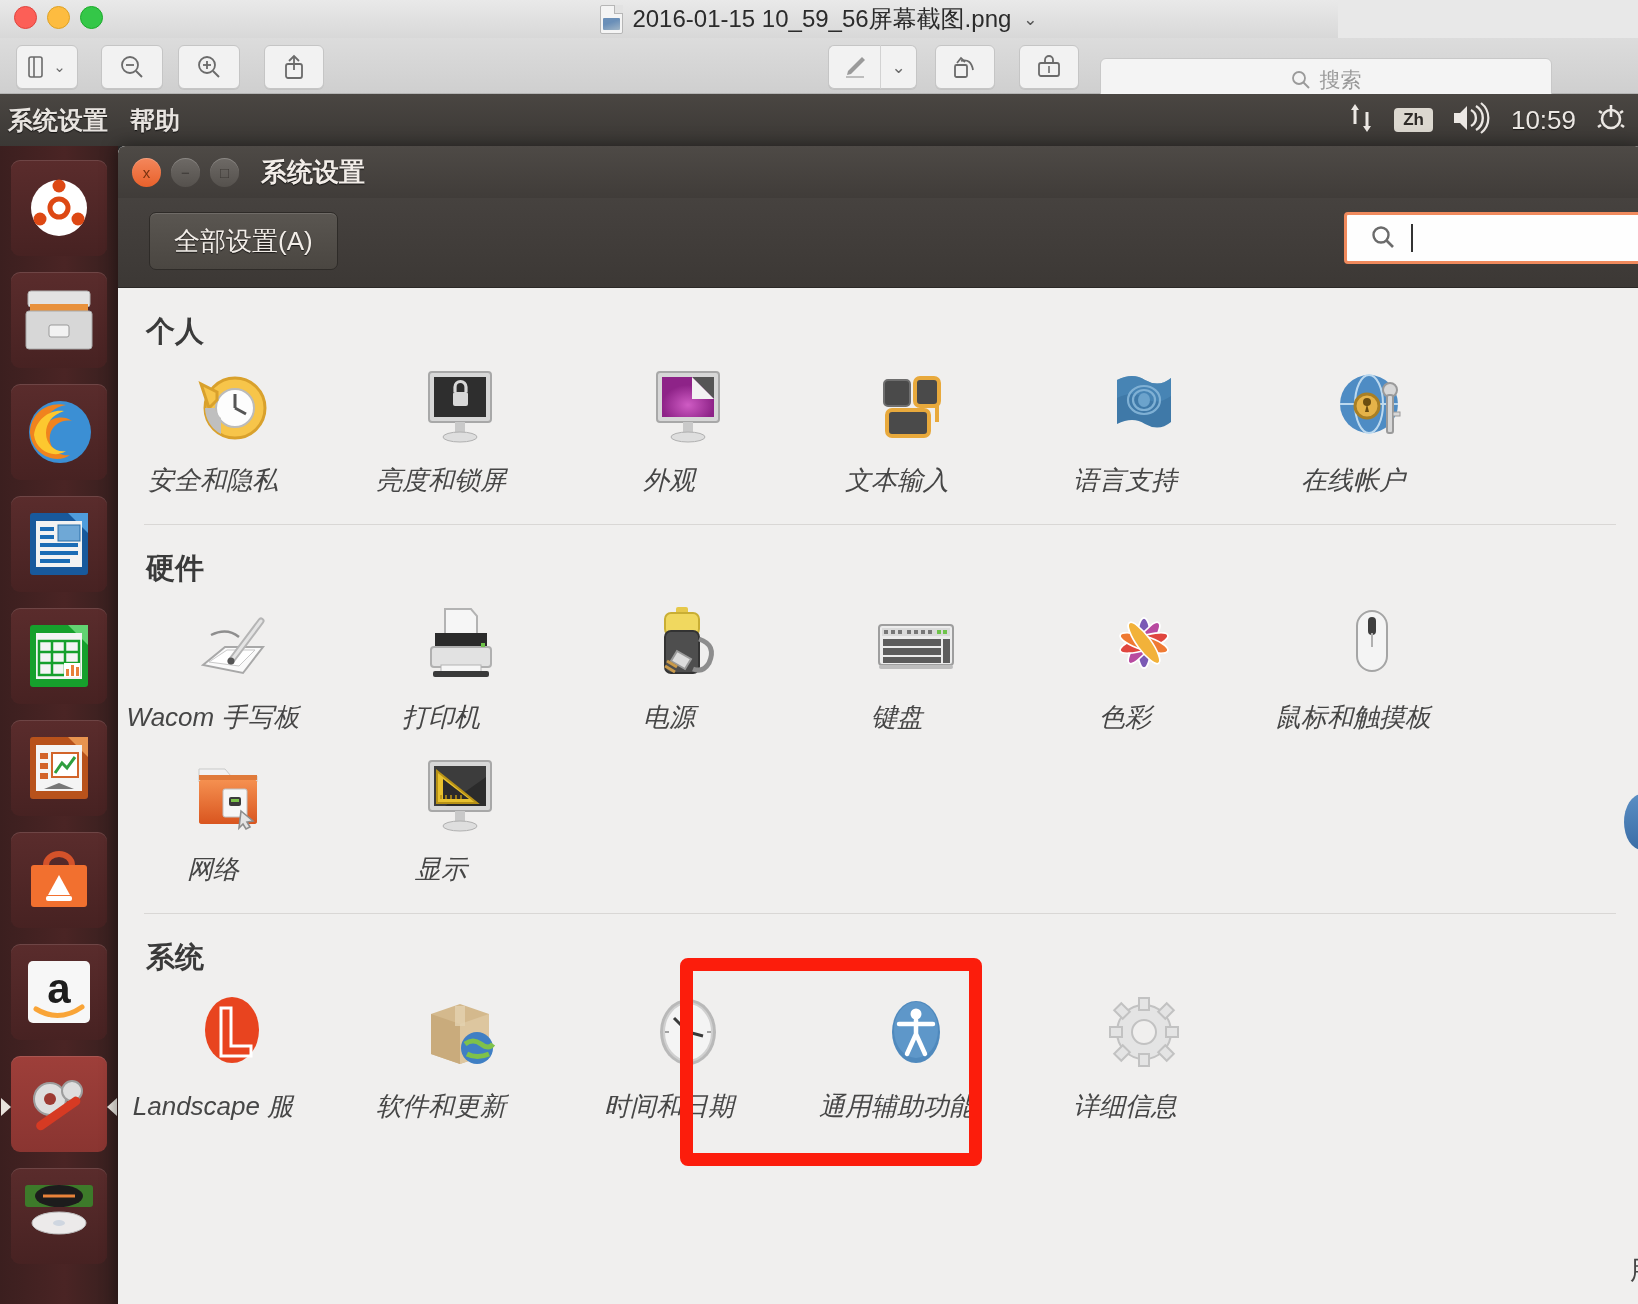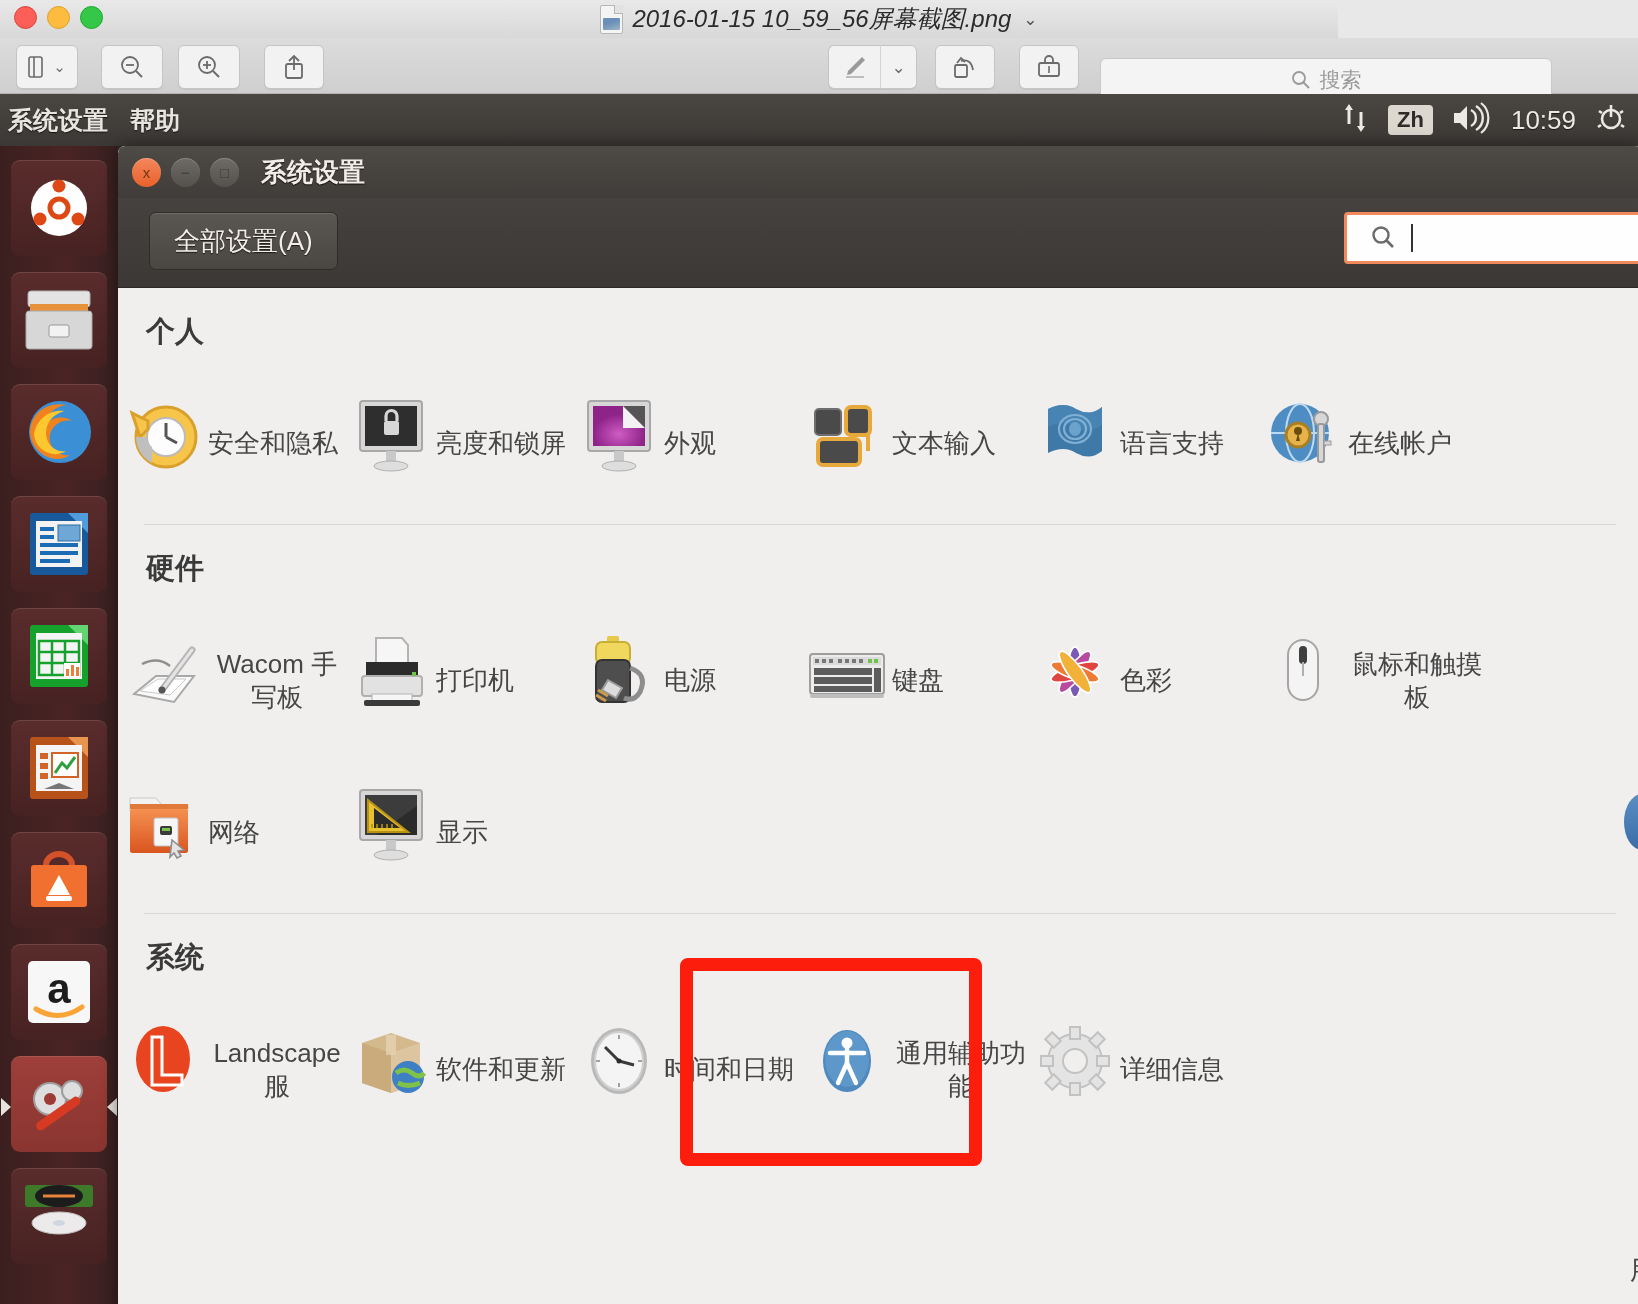--- a/index.html
+++ b/index.html
@@ -3,21 +3,21 @@
 <meta charset="utf-8">
 <style>
   * { box-sizing: border-box; margin:0; padding:0; }
   html,body { width:1638px; height:1304px; overflow:hidden;
     font-family:"Liberation Sans","DejaVu Sans",sans-serif; }
 
   
   #mac-window { position:absolute; inset:0; background:#e8e8e8; }
 
   #mac-titlebar { position:absolute; left:0; top:0; width:1338px; height:38px;
-    background:linear-gradient(#e9e9e9,#d8d8d8);font-style:italic; }
+    background:linear-gradient(#e9e9e9,#d8d8d8); }
   #traffic { position:absolute; left:14px; top:6px; display:flex; gap:10px; }
   .tl { width:23px; height:23px; border-radius:50%; }
   .tl.red{background:#fc5f57;border:1px solid #e0443e;}
   .tl.yel{background:#fdbc40;border:1px solid #dea123;}
   .tl.grn{background:#34c748;border:1px solid #1aab29;}
   #doc-title { position:absolute; left:0; top:3px; width:1638px; text-align:center;
     font-size:24px; color:#2b2b2b; display:flex; align-items:center;
     justify-content:center; gap:9px; }
   #doc-icon { width:23px; height:29px; background:#f4f4f4; border:1px solid #b6b6b6;
     border-radius:2px; position:relative; display:inline-block; }
@@ -53,21 +53,21 @@
 
   
   #panel { position:absolute; left:0; top:0; width:1638px; height:52px;
     background:linear-gradient(#4a4642,#3b3835); color:#e8e4e0; }
   #panel-menus { position:absolute; left:8px; top:10px; display:flex; gap:22px;
     font-size:25px; font-weight:bold; text-shadow:0 1px 1px rgba(0,0,0,.7); }
   .panel-menu{ cursor:default; }
   #panel-indicators{ position:absolute; right:10px; top:0; height:52px;
     display:flex; align-items:center; gap:18px; }
   #ind-clock{ font-size:26px; color:#ece8e4; text-shadow:0 1px 1px rgba(0,0,0,.6); }
-  #ind-lang{ background:#dcd8d0; color:#2e2b28; font-size:22px; font-weight:bold;
+  #ind-lang{ background:#dcd8d0; color:#2e2b28; font-size:17px; font-weight:bold;
     padding:2px 9px; border-radius:4px; }
 
   
   #launcher { position:absolute; left:0; top:52px; width:118px; bottom:0;
     background:linear-gradient(90deg,#3b1f1f,#4a2424 55%,#37201f);
     padding-top:8px; }
   .lnch { position:relative; width:96px; height:96px; margin:6px auto 16px;
     border-radius:9px; display:flex; align-items:center; justify-content:center;
     background:linear-gradient(#5a2c2c,#472222); box-shadow:inset 0 1px 0 rgba(255,255,255,.12); }
   .lnch.active { background:linear-gradient(#9e3f3a,#8a3531); }
@@ -102,22 +102,22 @@
     background:#fefefe; border:3px solid #f08a5d; border-radius:4px;
     display:flex; align-items:center; padding-left:24px; gap:14px; }
   #settings-caret { width:2px; height:28px; background:#333; }
 
   
   #content { position:absolute; left:0; top:142px; right:0; bottom:0;
     background:#f0efee; overflow:hidden; }
   .group-title { font-size:29px; font-weight:bold; color:#3a3a3a;
     padding:24px 0 6px 28px; }
   .grid { display:grid; grid-template-columns:repeat(6,228px); }
-  .tile { height:152px; display:flex; flex-direction:row; align-items:center;
-    padding-top:8px; }
+  .tile { height:152px; display:flex; flex-direction:column; 
+    padding-top:8px;font-style:italic; }
   .tile-icon { height:86px; display:flex; align-items:flex-end;
     justify-content:center; }
   .tile-label { margin-top:12px; font-size:26px; color:#464646; text-align:center;
     line-height:1.28; max-width:190px; }
   .divider { height:1px; background:#d9d7d5; margin:14px 26px 0 26px; }
 
   
   #red-box { position:absolute; left:562px; top:812px; width:302px; height:208px;
     border:13px solid #fc1d0c; border-radius:8px; pointer-events:none; z-index:30; }
 

